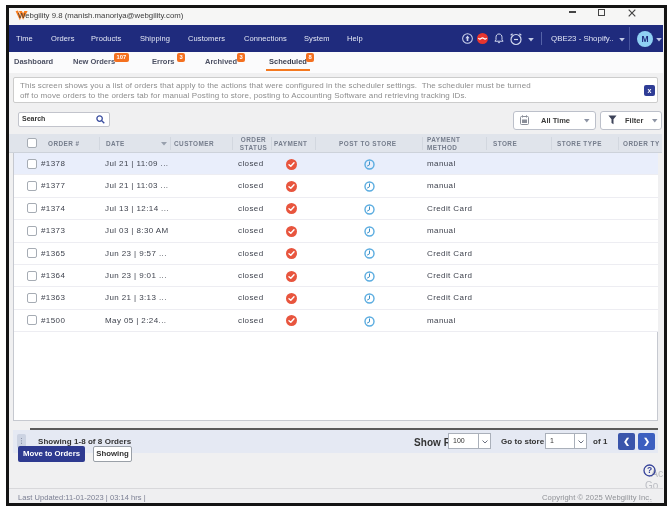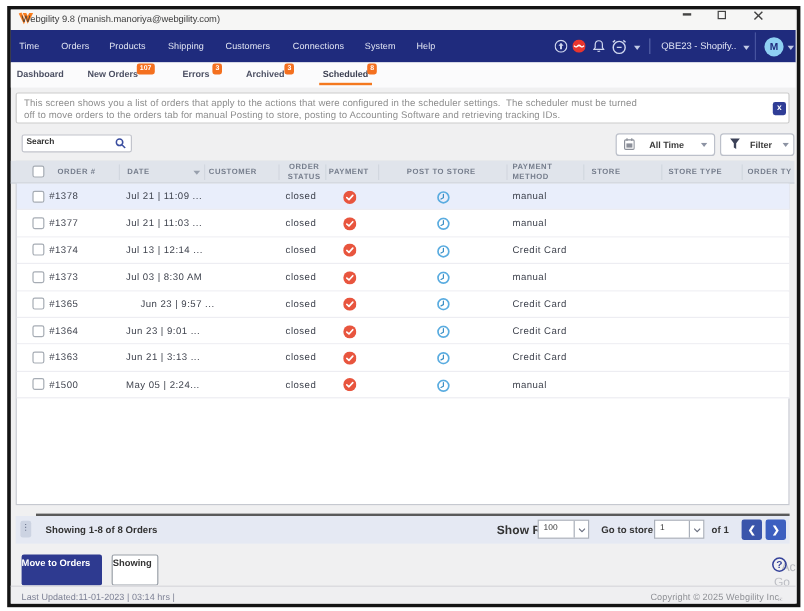--- a/index.html
+++ b/index.html
@@ -25,21 +25,21 @@
 .hsep{position:absolute;top:137px;width:1px;height:13px;background:#d2d7df}
 .grow{position:absolute;left:14px;width:643.5px;height:22.4px;border-bottom:1px solid #ededf2;background:#fff}
 .sel{background:#e9eefb}
 .cell{position:absolute;font-size:8px;letter-spacing:.4px;color:#3f434e;top:6px}
 .cb{position:absolute;width:10px;height:10px;border:1px solid #a6acb4;border-radius:2px;background:#fff}
 .scrollline{position:absolute;left:30px;top:428.2px;width:628px;height:1.7px;background:#5a5a5a}
 .showbar{position:absolute;left:13px;top:429.5px;width:645px;height:23px;background:#e5e9f3}
 .pgtxt{position:absolute;font-size:8px;letter-spacing:.05px;color:#333;font-weight:bold}
 .pginput{position:absolute;top:433px;height:16px;background:#fff;border:1px solid #aab0ba;font-size:7px;color:#333}
 .pgbtn{position:absolute;top:433px;width:17px;height:17px;border-radius:2px;color:#fff;font-size:8px;font-weight:bold;text-align:center;line-height:17px}
-.actbtn{position:absolute;top:462px;height:26px;border-radius:2px;font-size:7.8px;font-weight:bold;}
+.actbtn{position:absolute;top:446px;height:16px;border-radius:2px;font-size:7.8px;font-weight:bold;text-align:center}
 .statusbar{position:absolute;left:9px;top:488px;width:654px;height:15px;background:#efeff1;border-top:1px solid #d8d8db}
 .sbtxt{position:absolute;font-size:7.1px;letter-spacing:.1px;color:#7b7f93}
 </style>
 </head>
 <body>
 <div class="frame"></div>
 <div class="titlebar"></div>
 <svg class="abs" style="left:14.5px;top:10px" width="13" height="11" viewBox="0 0 13 11">
  <path d="M0.6 1.2 L2.9 0.4 L6.1 7.6 L4.9 10.2 Z" fill="#f97c1c"></path>
  <path d="M3.9 0.9 L12.6 0.9 L8.1 9.8 Z" fill="#f97c1c"></path>
@@ -217,21 +217,21 @@
       </svg>
       <svg class="abs" style="left:349.5px;top:5.8px" width="11" height="11" viewBox="0 0 11 11">
         <circle cx="5.5" cy="5.5" r="4.5" fill="none" stroke="#5aace0" stroke-width="1.4"></circle>
         <path d="M5.5 2.9 L5.5 5.8 L3.5 6.9" fill="none" stroke="#3a8ec4" stroke-width="1" stroke-linecap="round"></path>
       </svg>
       <div class="cell" style="left:413px">manual</div>
     </div>
     <div class="grow" style="top:242.6px">
       <div class="cb" style="top:5.5px;left:13px"></div>
       <div class="cell" style="left:27px">#1365</div>
-      <div class="cell" style="left:103px">Jun 23 | 9:57 ...</div>
+      <div class="cell" style="left:91px">Jun 23 | 9:57 ...</div>
       <div class="cell" style="left:224px">closed</div>
       <svg class="abs" style="left:271.5px;top:5.5px" width="11" height="11" viewBox="0 0 11 11">
         <circle cx="5.5" cy="5.5" r="5.5" fill="#e8553e"></circle>
         <path d="M3 5.7 L4.8 7.3 L8 3.8" fill="none" stroke="#fff" stroke-width="1.4" stroke-linecap="round" stroke-linejoin="round"></path>
       </svg>
       <svg class="abs" style="left:349.5px;top:5.8px" width="11" height="11" viewBox="0 0 11 11">
         <circle cx="5.5" cy="5.5" r="4.5" fill="none" stroke="#5aace0" stroke-width="1.4"></circle>
         <path d="M5.5 2.9 L5.5 5.8 L3.5 6.9" fill="none" stroke="#3a8ec4" stroke-width="1" stroke-linecap="round"></path>
       </svg>
       <div class="cell" style="left:413px">Credit Card</div>

